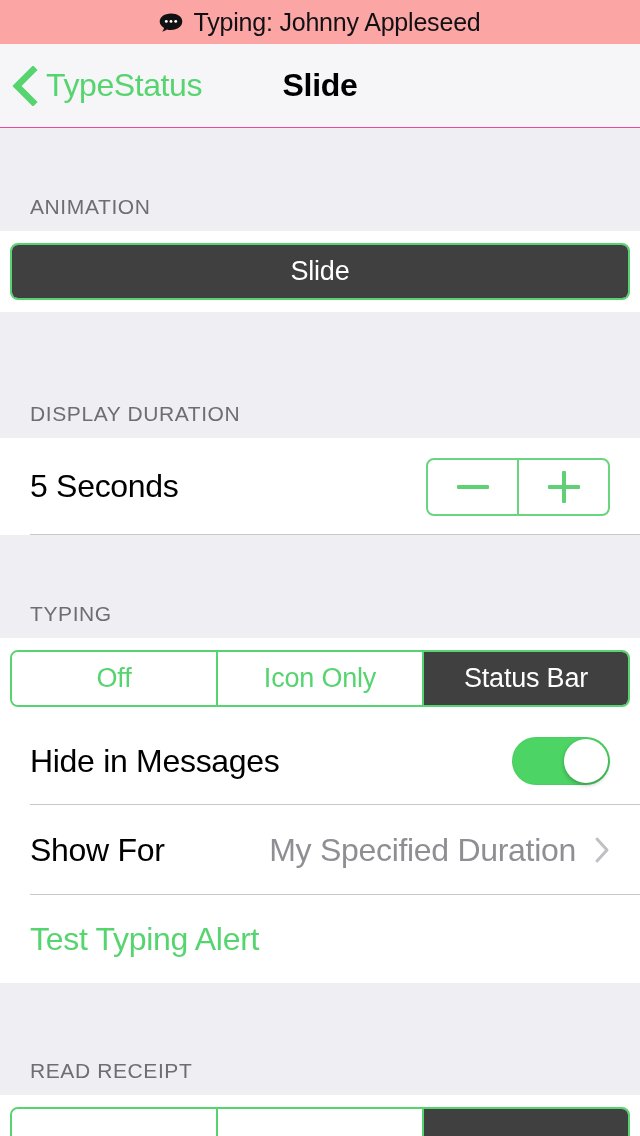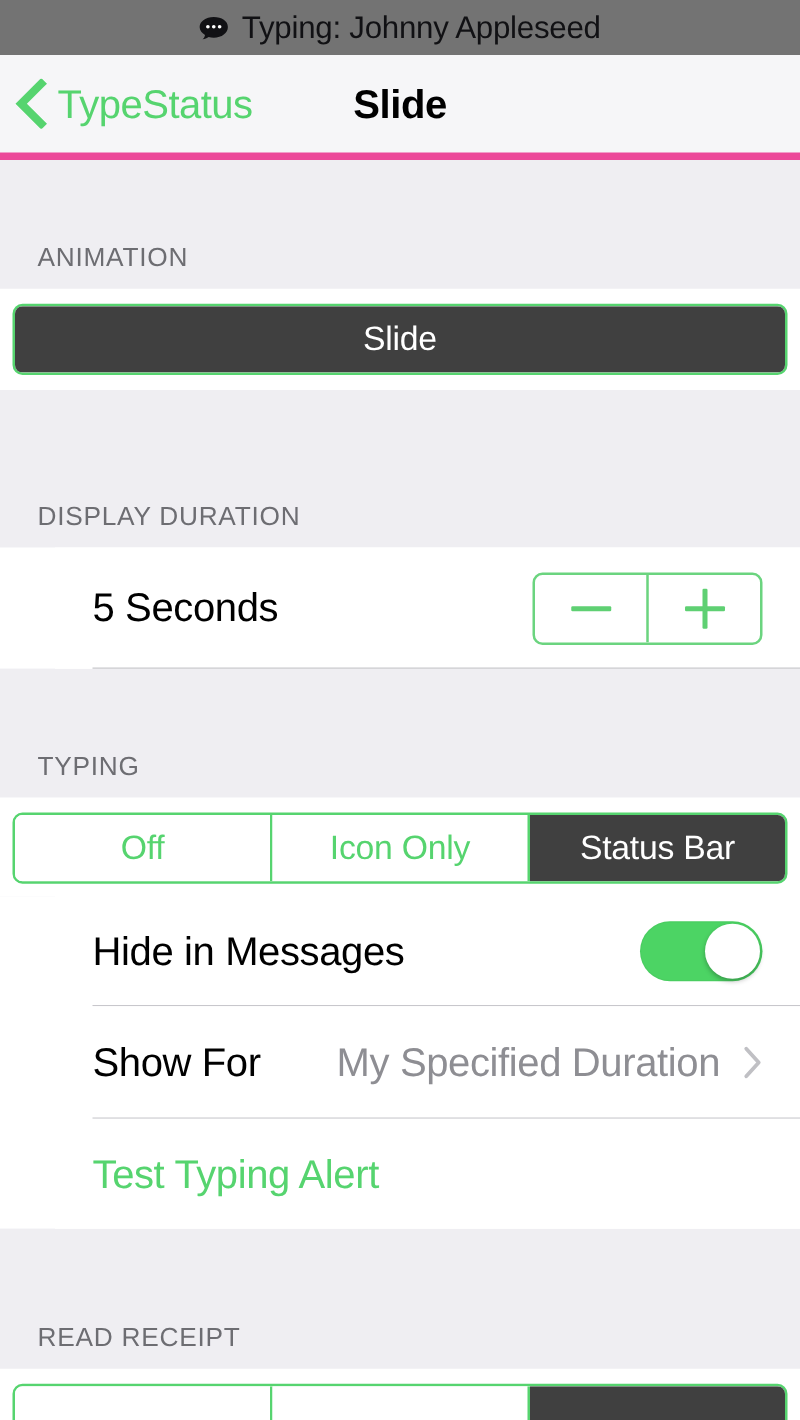--- a/index.html
+++ b/index.html
@@ -7,32 +7,32 @@
     width:640px; height:1136px;
     font-family:"Liberation Sans","DejaVu Sans",sans-serif;
     background:#efeef2;
     overflow:hidden;
     -webkit-font-smoothing:antialiased;
   }
   #screen { position:relative; width:640px; height:1136px; overflow:hidden; }
 
   
   .statusbar{
-    height:44px; background:#737373;
+    height:44px; background:#fca5a5;
     display:flex; align-items:center; justify-content:center;
     gap:10px;
   }
   .bubble-icon{ width:24px; height:19px; position:relative; display:inline-block; }
   .bubble-icon svg{ display:block; }
   .status-text{ font-size:25px; color:#111114; letter-spacing:-0.2px; }
 
   
   .navbar{
     height:84px; background:#f6f6f8;
-    border-bottom:6px solid #ec4899;
+    border-bottom:1px solid #ec4899;
     display:flex; align-items:center; position:relative;
   }
   .back-btn{
     display:flex; align-items:center; gap:8px;
     padding-left:12px; cursor:pointer;
   }
   .chev-left{ width:26px; height:40px; display:block; }
   .back-label{ font-size:32px; color:#56d46f; letter-spacing:-0.4px; }
   .nav-title{
     position:absolute; left:0; right:0; text-align:center;
@@ -61,21 +61,21 @@
     border-right:2px solid #56d46f; cursor:pointer;
     letter-spacing:-0.2px;
   }
   .seg-item:last-child{ border-right:none; }
   .seg-item.sel{ background:#404040; color:#ffffff; }
 
   
   .row{
     background:#fff; height:90px;
     display:flex; align-items:center;
-    padding:0 30px; position:relative;margin-left:44px;
+    padding:0 30px; position:relative;
   }
   .row.sep::after{
     content:""; position:absolute; left:30px; right:0; bottom:0;
     height:1px; background:#c8c7cc;
   }
   .row-title{ font-size:32px; color:#000; letter-spacing:-0.3px; }
   .row-title.green{ color:#56d46f; }
   .row-value{
     font-size:32px; color:#8e8e93; margin-left:auto; padding-right:18px;
     letter-spacing:-0.3px;

